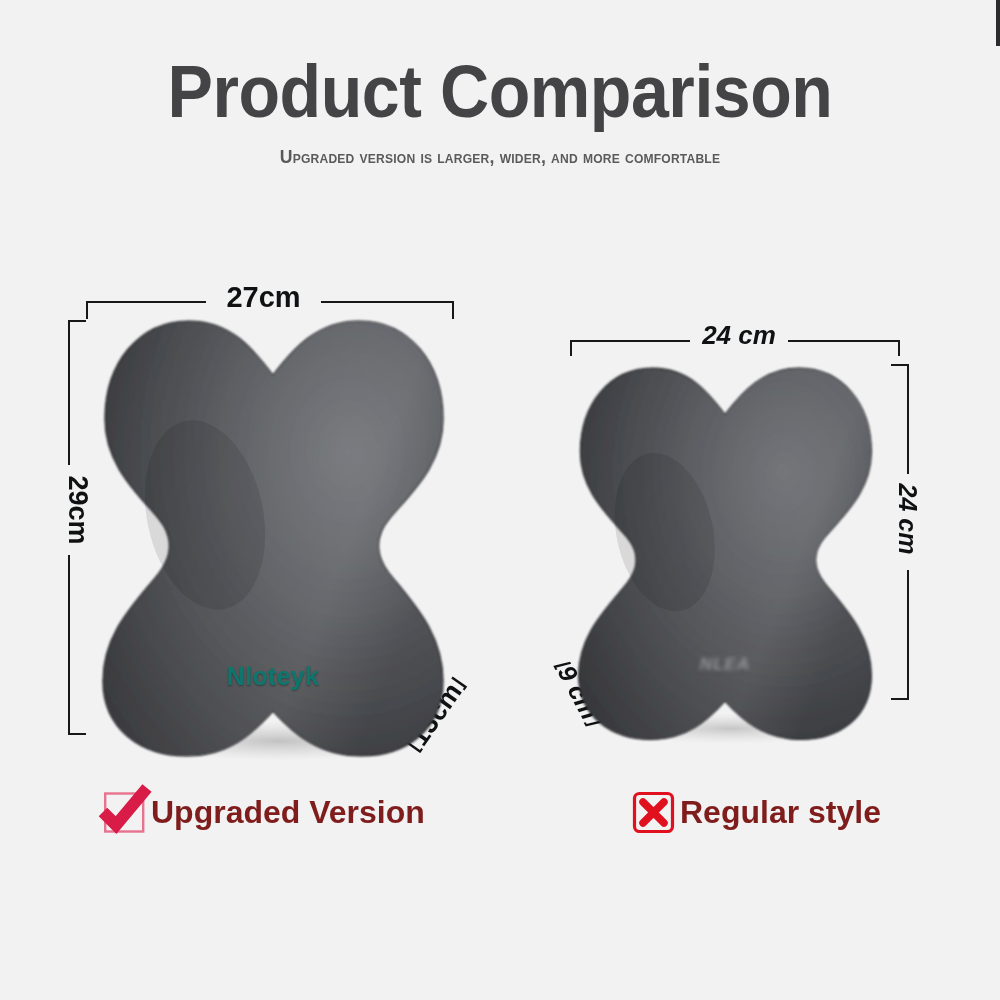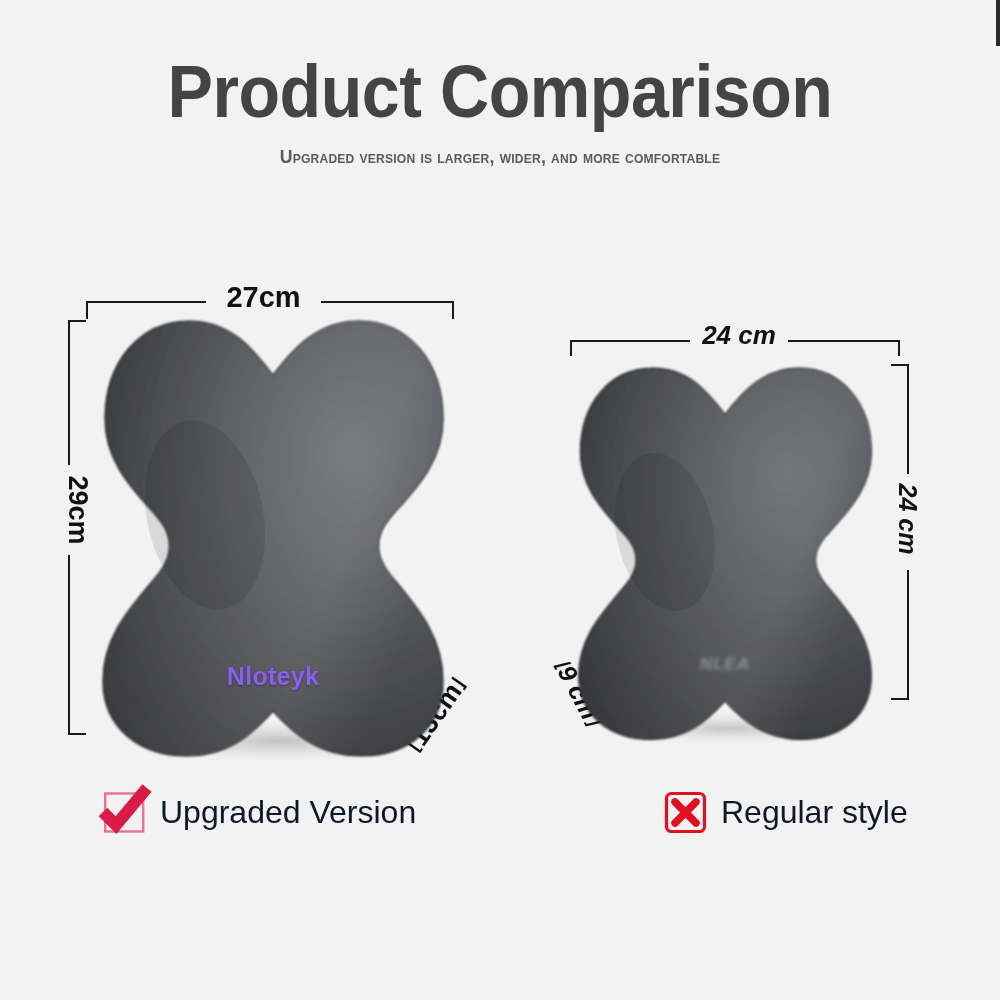--- a/index.html
+++ b/index.html
@@ -66,21 +66,21 @@
   .cushion-wrap {
     position: absolute;
   }
   #cushion-left  { left: 25px; top: 40px;  width: 360px; height: 445px; }
   #cushion-right { left: 25px; top: 45px;  width: 310px; height: 380px; }
 
   .cushion-svg { display: block; width: 100%; height: 100%; }
 
   .brand-text {
     position: absolute;
-    color: #8b5cf6;
+    color: #0f766e;
     font-family: "Liberation Sans", sans-serif;
     font-weight: bold;
     text-shadow: 0 1px 2px rgba(0,0,0,0.35);
     white-space: nowrap;
     pointer-events: none;
   }
   #brand-left {
     left: 0; right: 0;
     top: 347px;
     text-align: center;
@@ -178,38 +178,38 @@
     transform: rotate(62deg);
   }
 
   
   .verdict {
     position: absolute;
     display: flex;
     align-items: center;
   }
   #verdict-upgraded { left: 103px; top: 790px; }
-  #verdict-regular  { left: 664px; top: 790px; justify-content: center; }
+  #verdict-regular  { left: 632px; top: 790px; justify-content: center; }
 
   .mark-box {
     position: relative;
     width: 44px;
     height: 44px;
     flex: 0 0 44px;
   }
   .mark-box svg { display: block; width: 44px; height: 44px; overflow: visible; }
 
   .verdict-label {
     font-family: "Liberation Sans", sans-serif;
-    font-weight: normal;
+    font-weight: bold;
     font-size: 32px;
     line-height: 36px;
-    color: #0f172a;
+    color: #7f1d1d;
     white-space: nowrap;
-    margin-left: 13px;
+    margin-left: 4px;
   }
 
   
   #edge-artifact {
     position: absolute;
     right: 0;
     top: 0;
     width: 4px;
     height: 46px;
     background: #2b2b2d;

